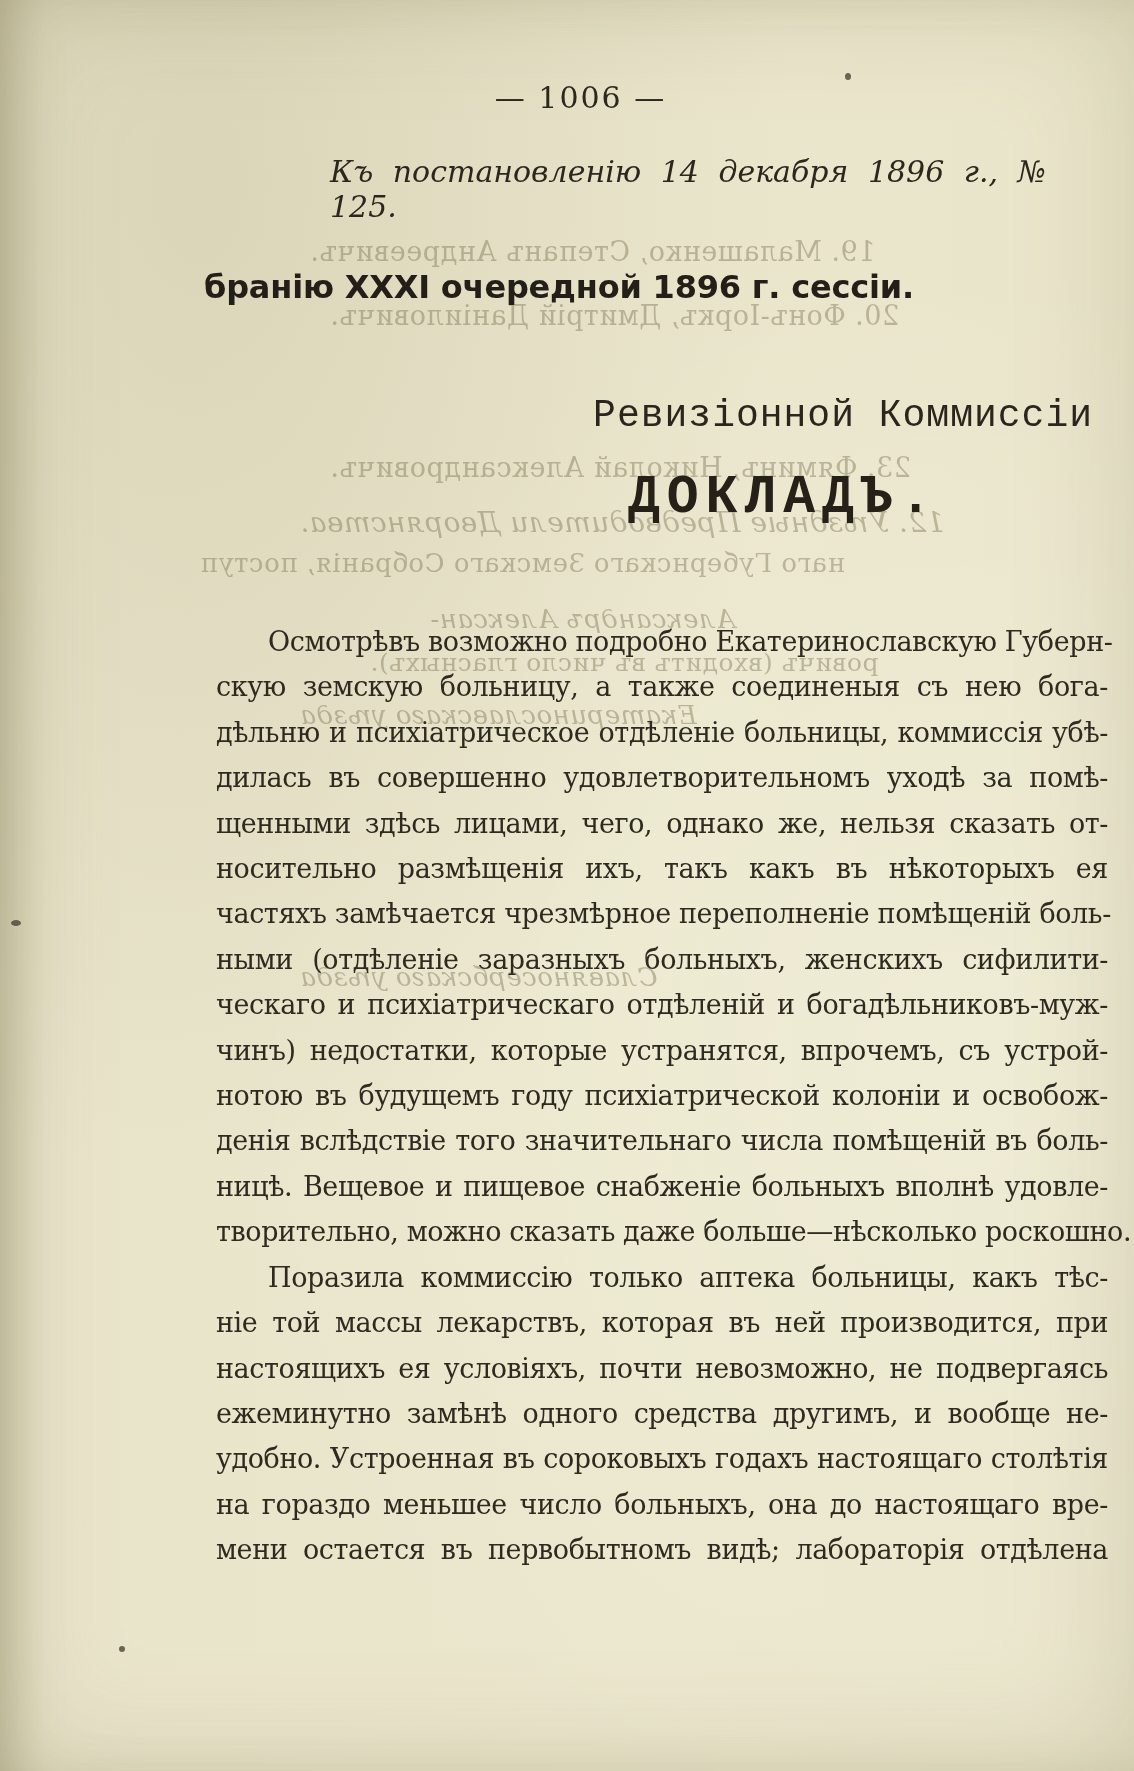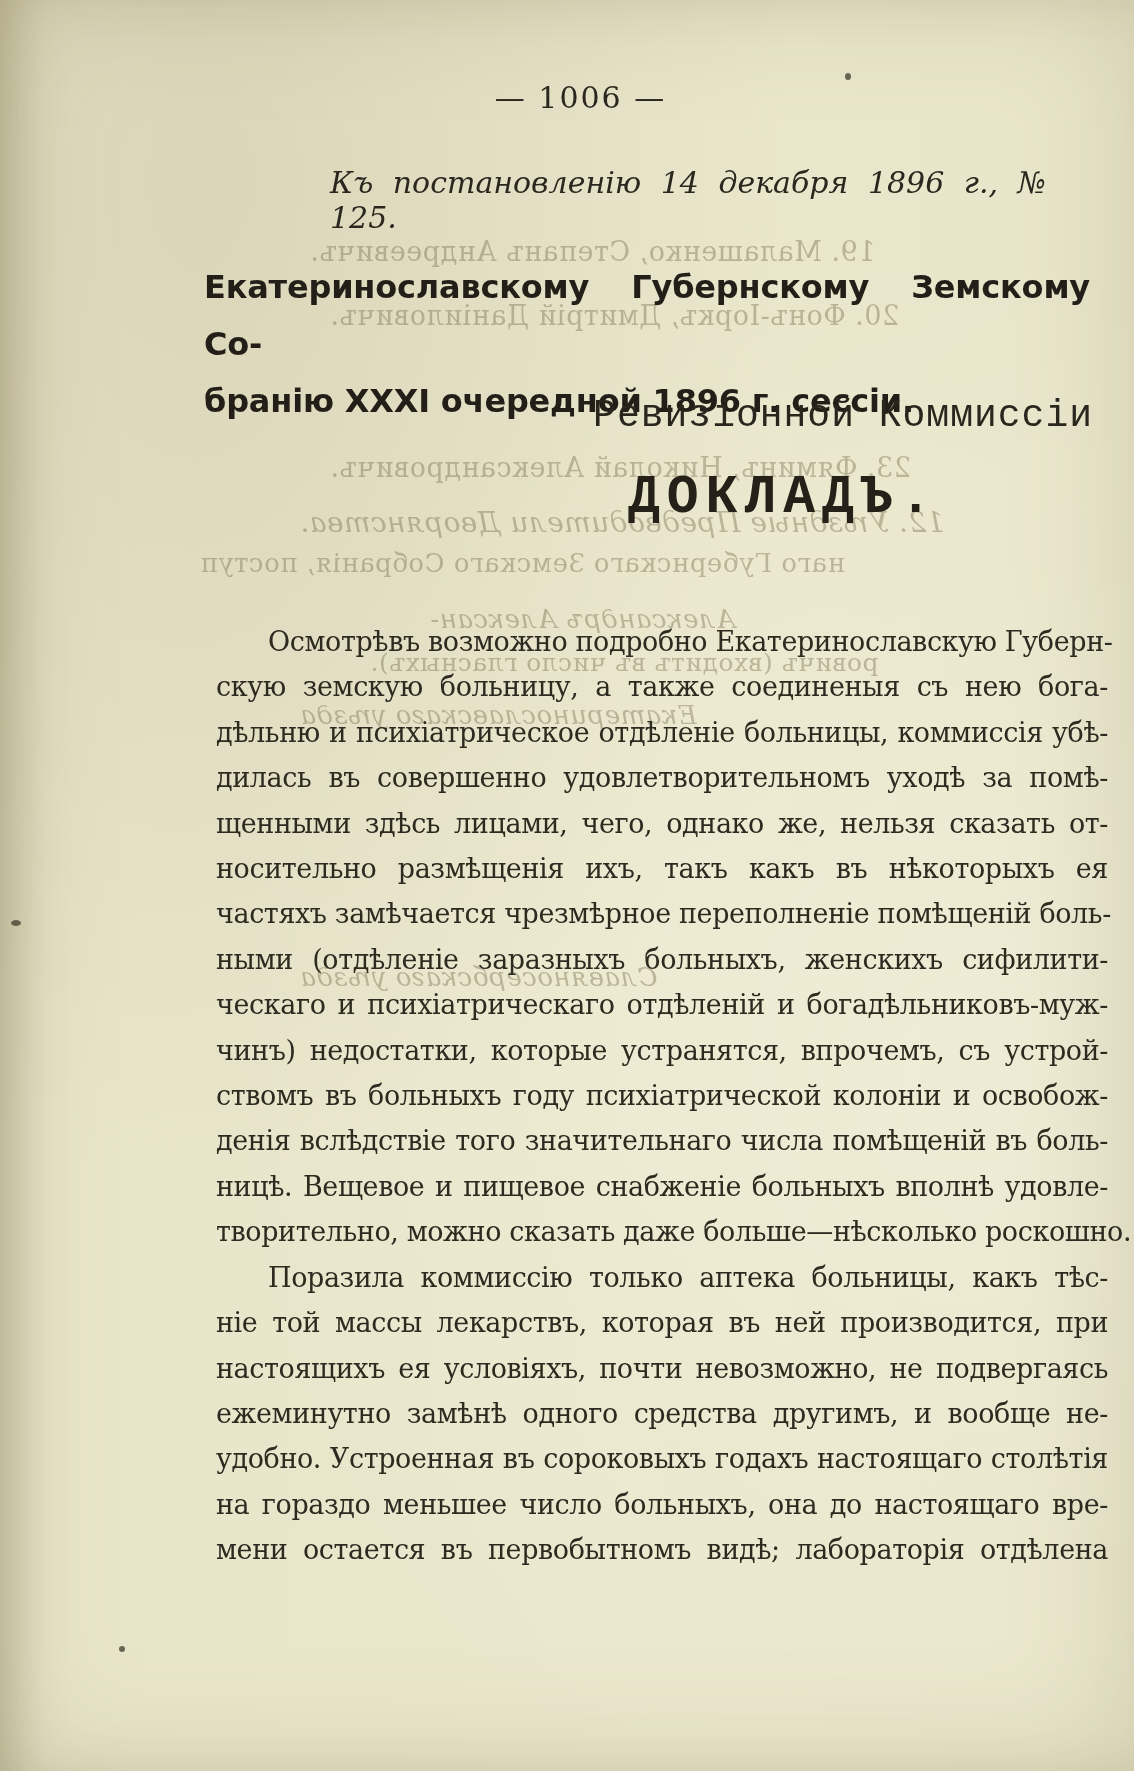--- a/index.html
+++ b/index.html
@@ -20,21 +20,21 @@
     position:absolute;transform:scaleX(-1);transform-origin:center;
     color:rgba(112,102,70,.40);filter:blur(.6px);
     white-space:nowrap;font-family:"DejaVu Serif", serif;letter-spacing:.5px;
   }
   .ghost.gi{font-style:italic;}
   .page-number{
     position:absolute;top:80px;left:1px;right:0;text-align:center;
     font-size:30px;letter-spacing:2px;color:#2c2820;padding-left:26px;
   }
   .annotation{
-    position:absolute;top:165px;left:330px;width:716px;
+    position:absolute;top:154px;left:330px;width:716px;
     font-style:italic;font-size:30px;
     text-align:justify;text-align-last:justify;
     color:#2b271f;
   }
   .heading{
     position:absolute;top:259px;left:204px;width:886px;
     font-family:"DejaVu Sans", sans-serif;font-weight:bold;
     font-size:32px;line-height:57px;letter-spacing:-.2px;
     color:#231f18;
   }
@@ -75,40 +75,39 @@
       <div class="ghost" style="left: 370px; top: 648px; font-size: 25px;">ровичъ (входитъ въ число гласныхъ).</div>
       <div class="ghost gi" style="left: 300px; top: 700px; font-size: 26px;">Екатеринославскаго уѣзда</div>
       <div class="ghost gi" style="left: 300px; top: 962px; font-size: 26px;">Славяносербскаго уѣзда</div>
     </div>
 
   <div class="page-number">— 1006 —</div>
 
   <div class="annotation">Къ постановленію 14 декабря 1896 г., № 125.</div>
 
   <div class="heading">
-    <div class="h-line1">Екатеринославскому Губернскому Земскому Со-</div>
     <div class="h-line2">бранію XXXI очередной 1896 г. сессіи.</div>
   </div>
 
   <div class="subheading">Ревизіонной Коммиссіи</div>
 
   <div class="doc-title">ДОКЛАДЪ.</div>
 
   <div id="body-block">
       <div class="body-line indent">Осмотрѣвъ возможно подробно Екатеринославскую Губерн-</div>
       <div class="body-line">скую земскую больницу, а также соединеныя съ нею бога-</div>
       <div class="body-line">дѣльню и психіатрическое отдѣленіе больницы, коммиссія убѣ-</div>
       <div class="body-line">дилась въ совершенно удовлетворительномъ уходѣ за помѣ-</div>
       <div class="body-line">щенными здѣсь лицами, чего, однако же, нельзя сказать от-</div>
       <div class="body-line">носительно размѣщенія ихъ, такъ какъ въ нѣкоторыхъ ея</div>
       <div class="body-line">частяхъ замѣчается чрезмѣрное переполненіе помѣщеній боль-</div>
       <div class="body-line">ными (отдѣленіе заразныхъ больныхъ, женскихъ сифилити-</div>
       <div class="body-line">ческаго и психіатрическаго отдѣленій и богадѣльниковъ-муж-</div>
       <div class="body-line">чинъ) недостатки, которые устранятся, впрочемъ, съ устрой-</div>
-      <div class="body-line">ствомъ въ больныхъ году психіатрической колоніи и освобож-</div>
+      <div class="body-line">нотою въ будущемъ году психіатрической колоніи и освобож-</div>
       <div class="body-line">денія вслѣдствіе того значительнаго числа помѣщеній въ боль-</div>
       <div class="body-line">ницѣ. Вещевое и пищевое снабженіе больныхъ вполнѣ удовле-</div>
       <div class="body-line">творительно, можно сказать даже больше—нѣсколько роскошно.</div>
       <div class="body-line indent">Поразила коммиссію только аптека больницы, какъ тѣс-</div>
       <div class="body-line">ніе той массы лекарствъ, которая въ ней производится, при</div>
       <div class="body-line">настоящихъ ея условіяхъ, почти невозможно, не подвергаясь</div>
       <div class="body-line">ежеминутно замѣнѣ одного средства другимъ, и вообще не-</div>
       <div class="body-line">удобно. Устроенная въ сороковыхъ годахъ настоящаго столѣтія</div>
       <div class="body-line">на гораздо меньшее число больныхъ, она до настоящаго вре-</div>
       <div class="body-line">мени остается въ первобытномъ видѣ; лабораторія отдѣлена</div>

